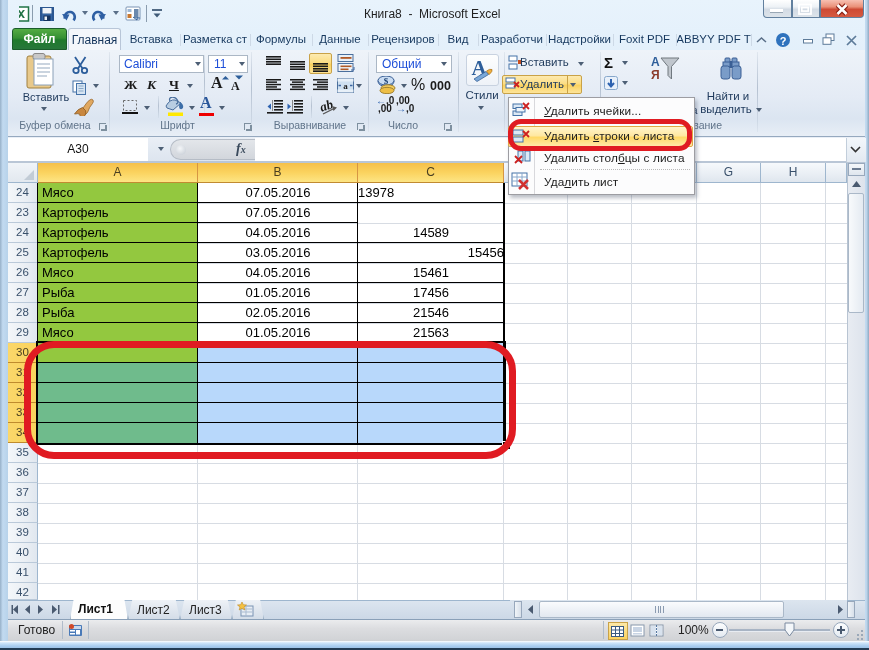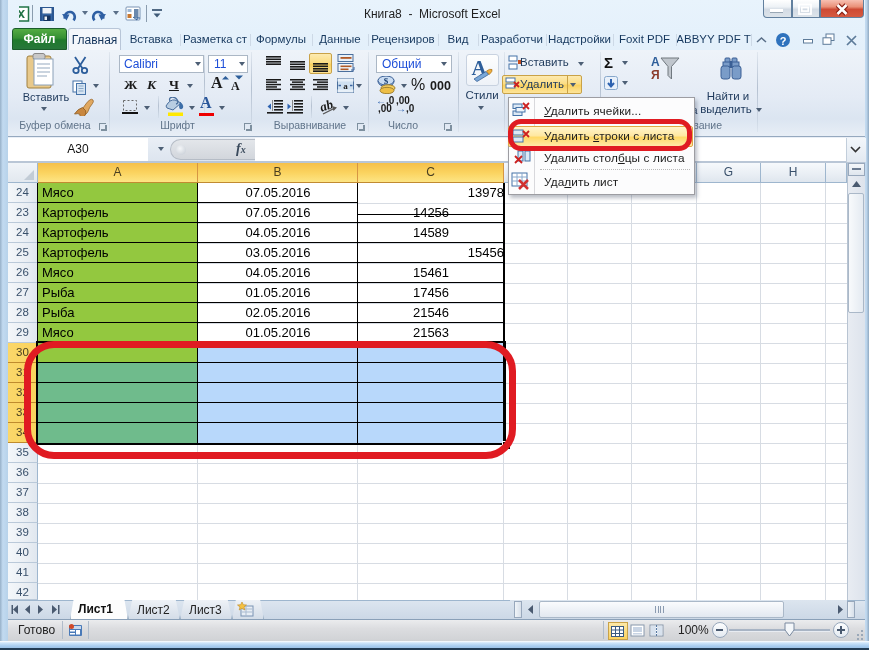--- a/index.html
+++ b/index.html
@@ -433,25 +433,24 @@
 <div class="a rhd" style="top:463px;height:20px;">36</div>
 <div class="a rhd" style="top:483px;height:20px;">37</div>
 <div class="a rhd" style="top:503px;height:20px;">38</div>
 <div class="a rhd" style="top:523px;height:20px;">39</div>
 <div class="a rhd" style="top:543px;height:20px;">40</div>
 <div class="a rhd" style="top:563px;height:20px;">41</div>
 <div class="a rhd" style="top:583px;height:17px;">42</div>
 <div class="a" style="left:38px;top:183px;width:160px;height:20px;background:#93c83f;border-bottom:1px solid #000;box-sizing:border-box;"></div>
 <div class="a cellt" style="left:42px;top:183px;">Мясо</div>
 <div class="a cellt" style="left:198px;top:183px;width:160px;text-align:center;border-bottom:1px solid #000;box-sizing:border-box;height:20px;">07.05.2016</div>
-<div class="a cellt" style="left:358px;top:183px;width:146px;text-align:right;border-bottom:1px solid #000;box-sizing:border-box;height:32px;">13978</div>
+<div class="a cellt" style="left:358px;top:183px;width:146px;text-align:left;border-bottom:1px solid #000;box-sizing:border-box;height:20px;">13978</div>
 <div class="a" style="left:38px;top:203px;width:160px;height:20px;background:#93c83f;border-bottom:1px solid #000;box-sizing:border-box;"></div>
 <div class="a cellt" style="left:42px;top:203px;">Картофель</div>
 <div class="a cellt" style="left:198px;top:203px;width:160px;text-align:center;border-bottom:1px solid #000;box-sizing:border-box;height:20px;">07.05.2016</div>
-<div class="a cellt" style="left:358px;top:203px;width:146px;text-align:center;border-bottom:1px solid #000;box-sizing:border-box;height:20px;">14256</div>
 <div class="a" style="left:38px;top:223px;width:160px;height:20px;background:#93c83f;border-bottom:1px solid #000;box-sizing:border-box;"></div>
 <div class="a cellt" style="left:42px;top:223px;">Картофель</div>
 <div class="a cellt" style="left:198px;top:223px;width:160px;text-align:center;border-bottom:1px solid #000;box-sizing:border-box;height:20px;">04.05.2016</div>
 <div class="a cellt" style="left:358px;top:223px;width:146px;text-align:center;border-bottom:1px solid #000;box-sizing:border-box;height:20px;">14589</div>
 <div class="a" style="left:38px;top:243px;width:160px;height:20px;background:#93c83f;border-bottom:1px solid #000;box-sizing:border-box;"></div>
 <div class="a cellt" style="left:42px;top:243px;">Картофель</div>
 <div class="a cellt" style="left:198px;top:243px;width:160px;text-align:center;border-bottom:1px solid #000;box-sizing:border-box;height:20px;">03.05.2016</div>
 <div class="a cellt" style="left:358px;top:243px;width:146px;text-align:right;border-bottom:1px solid #000;box-sizing:border-box;height:20px;">15456</div>
 <div class="a" style="left:38px;top:263px;width:160px;height:20px;background:#93c83f;border-bottom:1px solid #000;box-sizing:border-box;"></div>
 <div class="a cellt" style="left:42px;top:263px;">Мясо</div>

